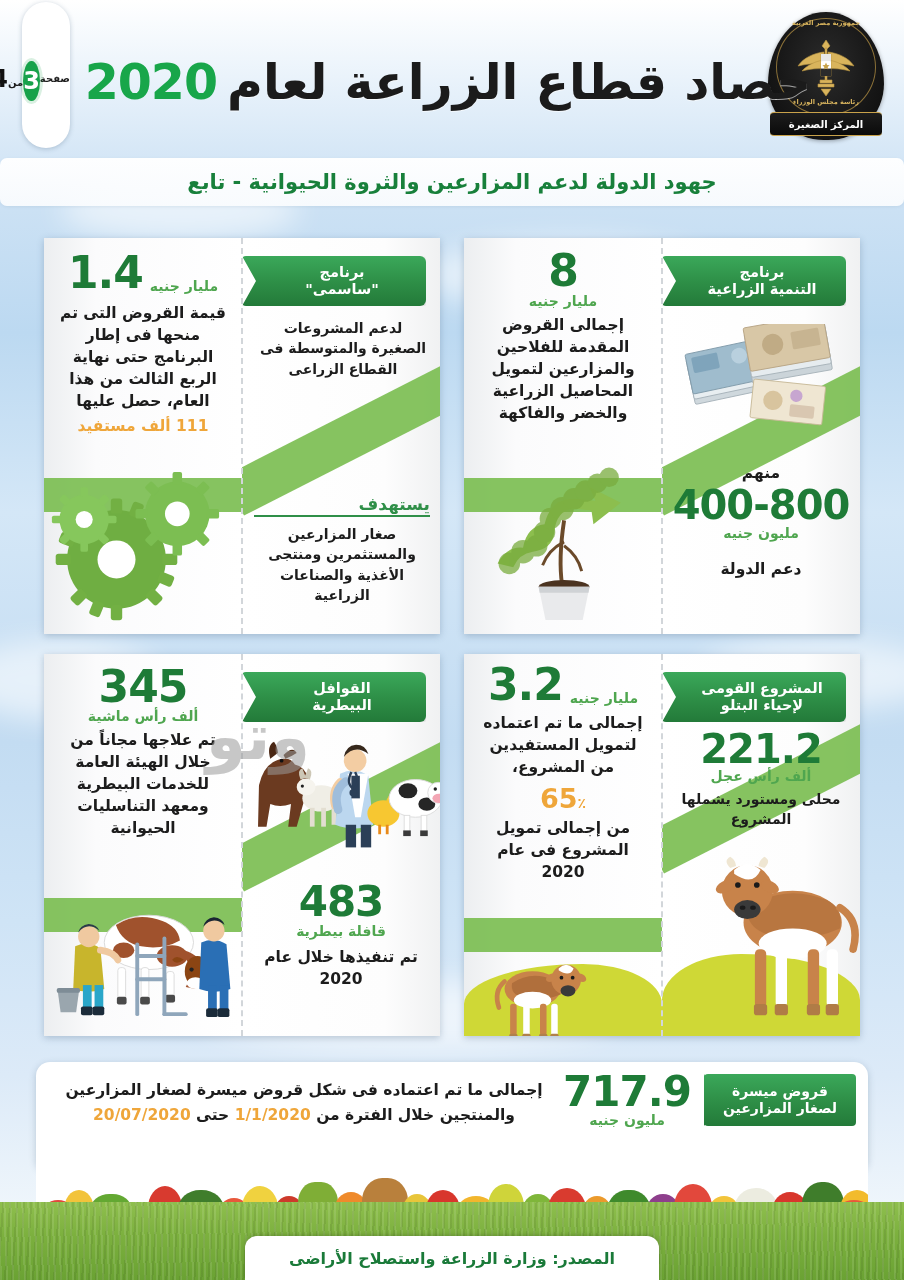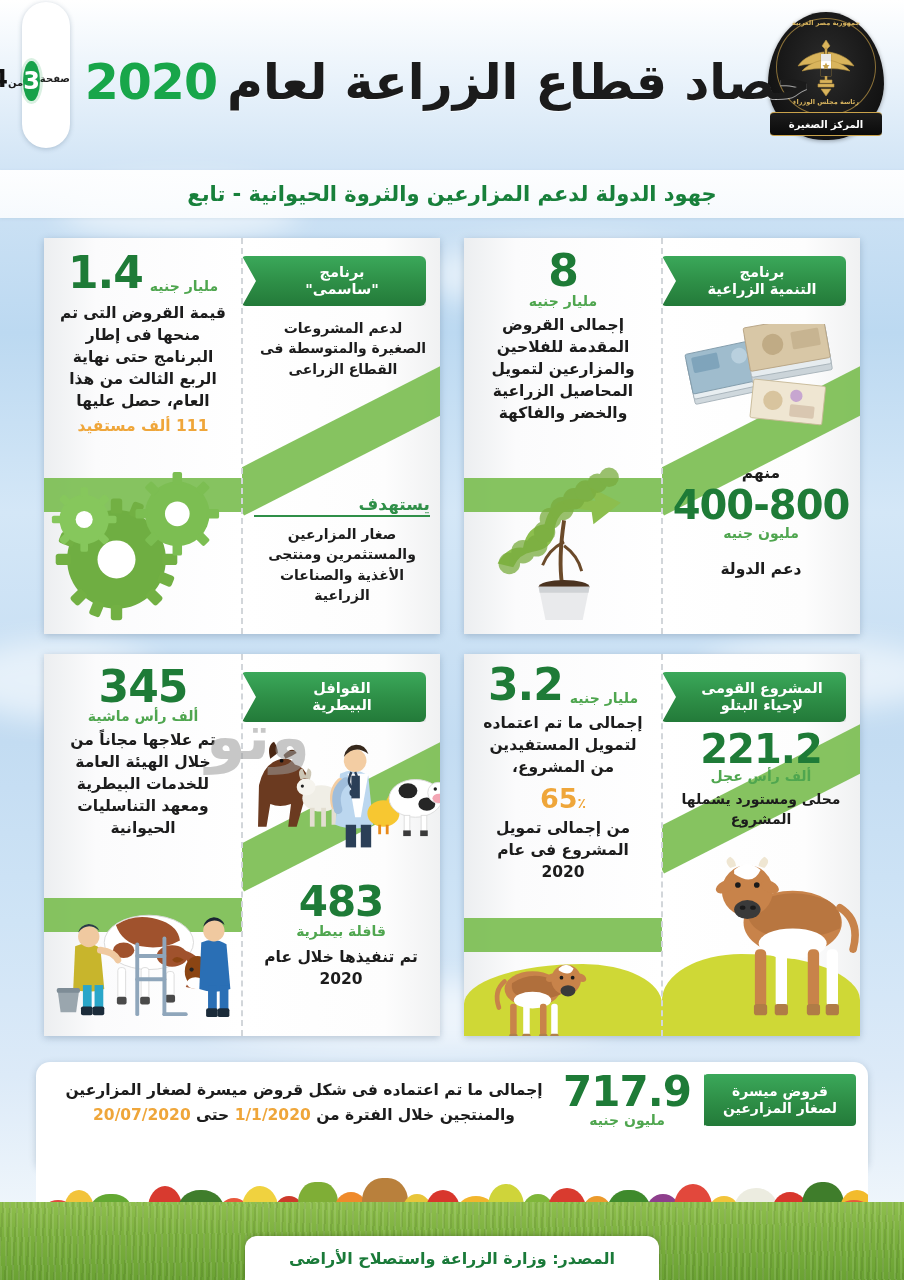--- a/index.html
+++ b/index.html
@@ -104,25 +104,26 @@
     background: #17A24A;
     color: #ffffff; font-size: 24px; font-weight: bold;
     display: flex; align-items: center; justify-content: center;
     box-shadow: 0 0 0 3px rgba(23,162,74,.16);
   }
   #page-pill .pp-of { margin-top: 9px; font-size: 10px; font-weight: bold; color: #1d1d1d; }
   #page-pill .pp-total { margin-top: 1px; font-size: 24px; font-weight: bold; color: #111; }
 
   
   #subtitle-bar {
-    position: absolute; top: 170px; left: 0;
+    position: absolute; top: 158px; left: 0;
     width: 904px; height: 48px;
     background: linear-gradient(180deg, rgba(255,255,255,.96), rgba(250,252,254,.92));
     display: flex; align-items: center; justify-content: center;
     box-shadow: 0 1px 3px rgba(100,130,160,.12);
+    border-radius: 7px;
   }
   #subtitle-bar span {
     font-size: 21px; font-weight: bold; color: #18803B; direction: rtl;
     letter-spacing: -.3px;
   }
 
   
   .card {
     position: absolute;
     background: #ffffff;

